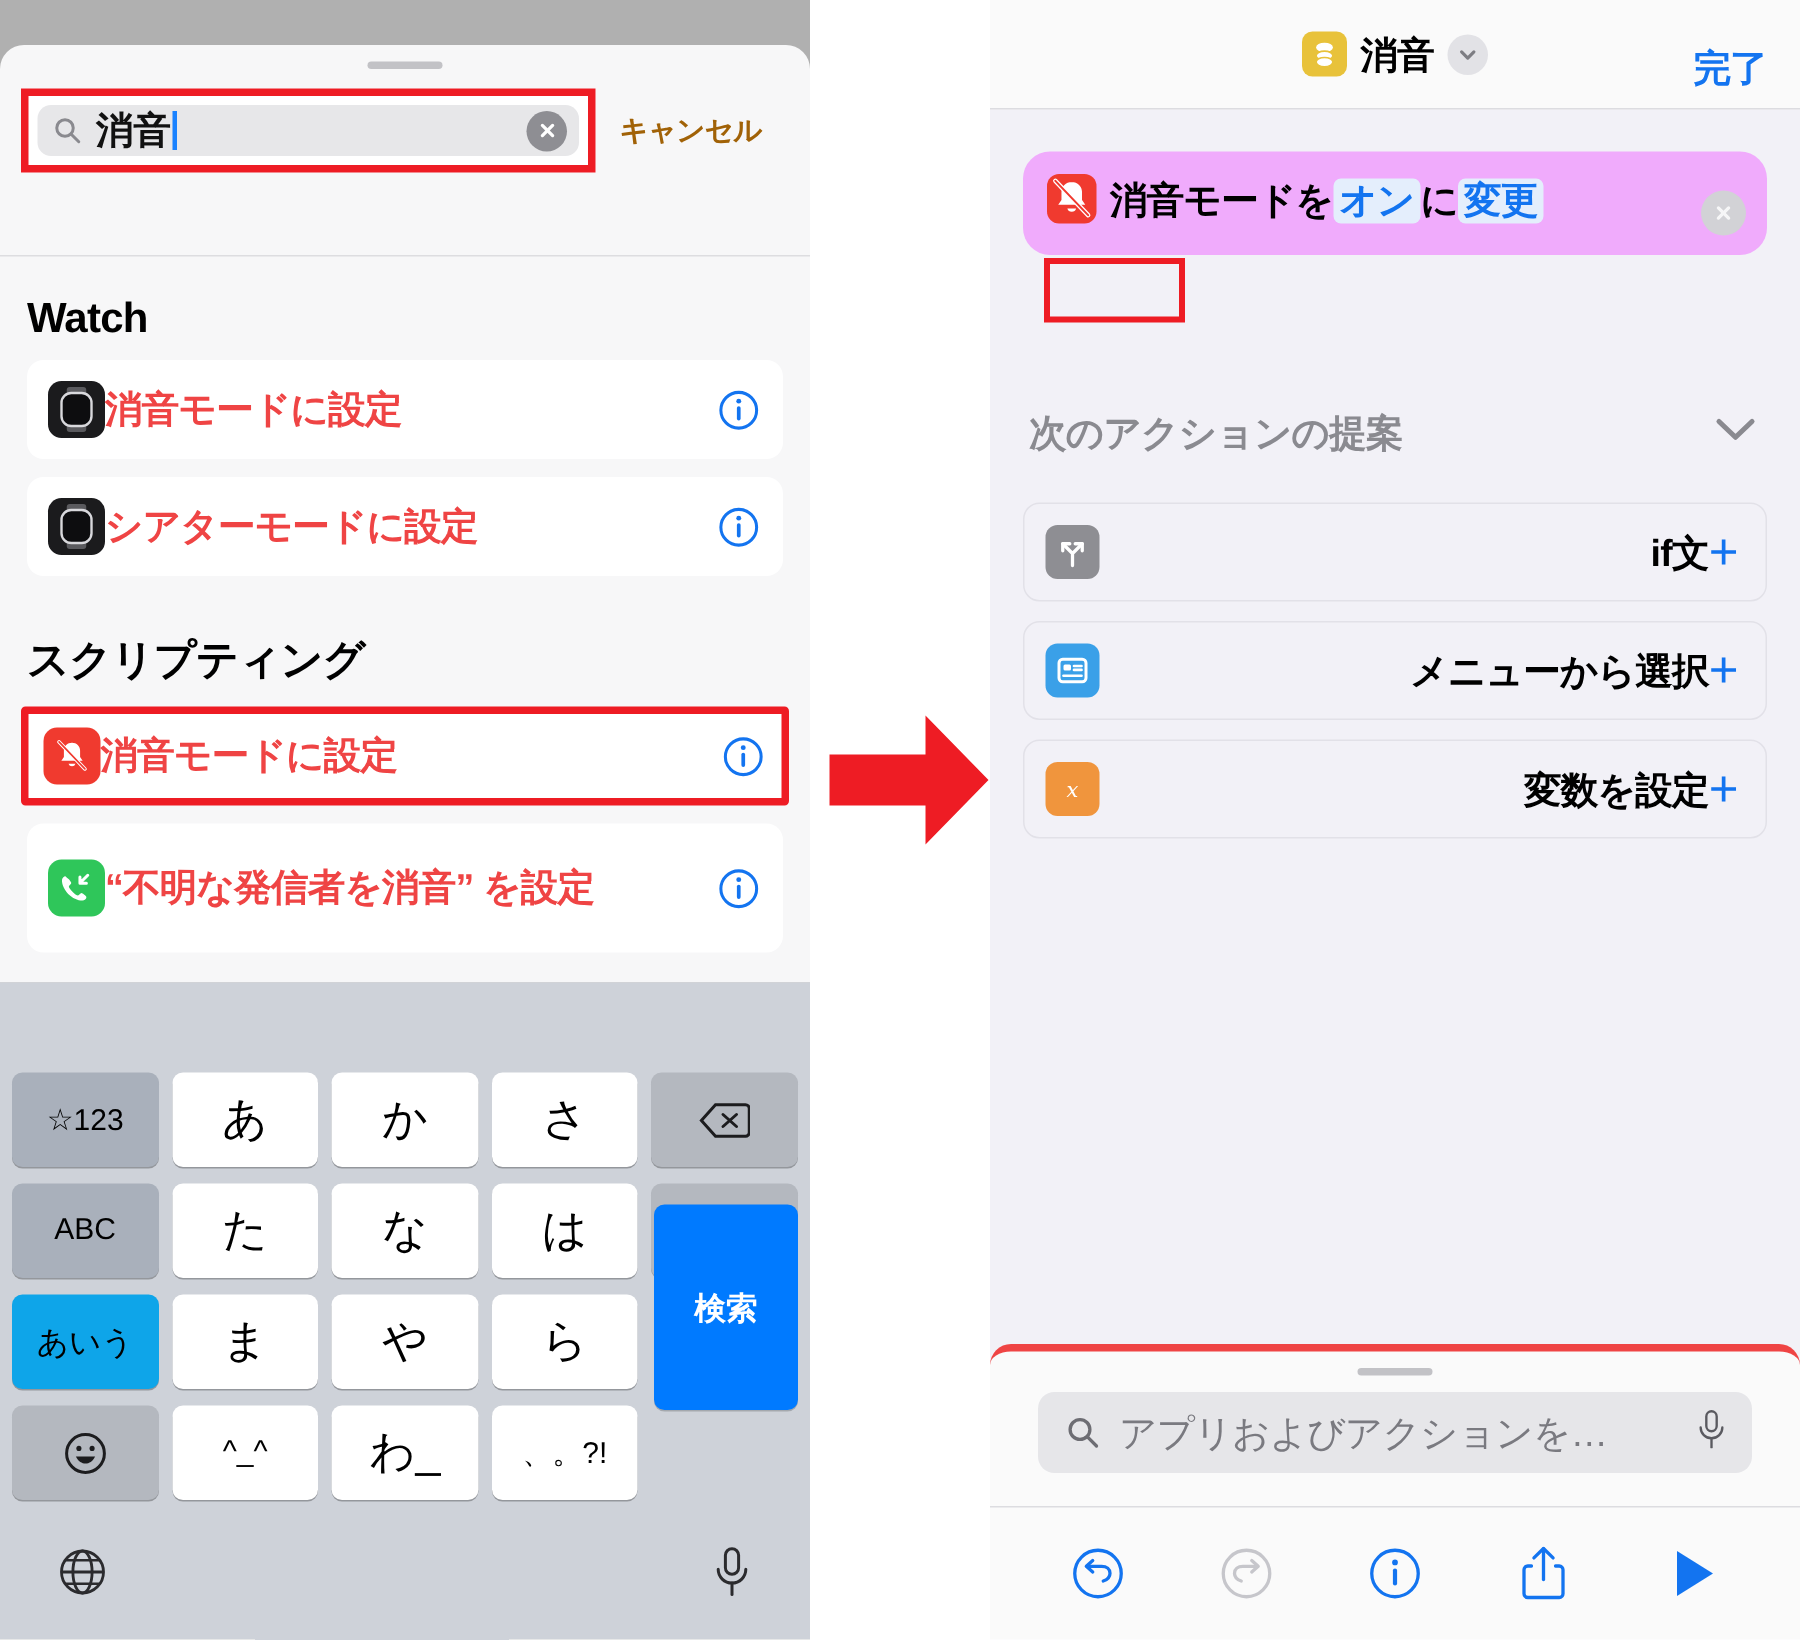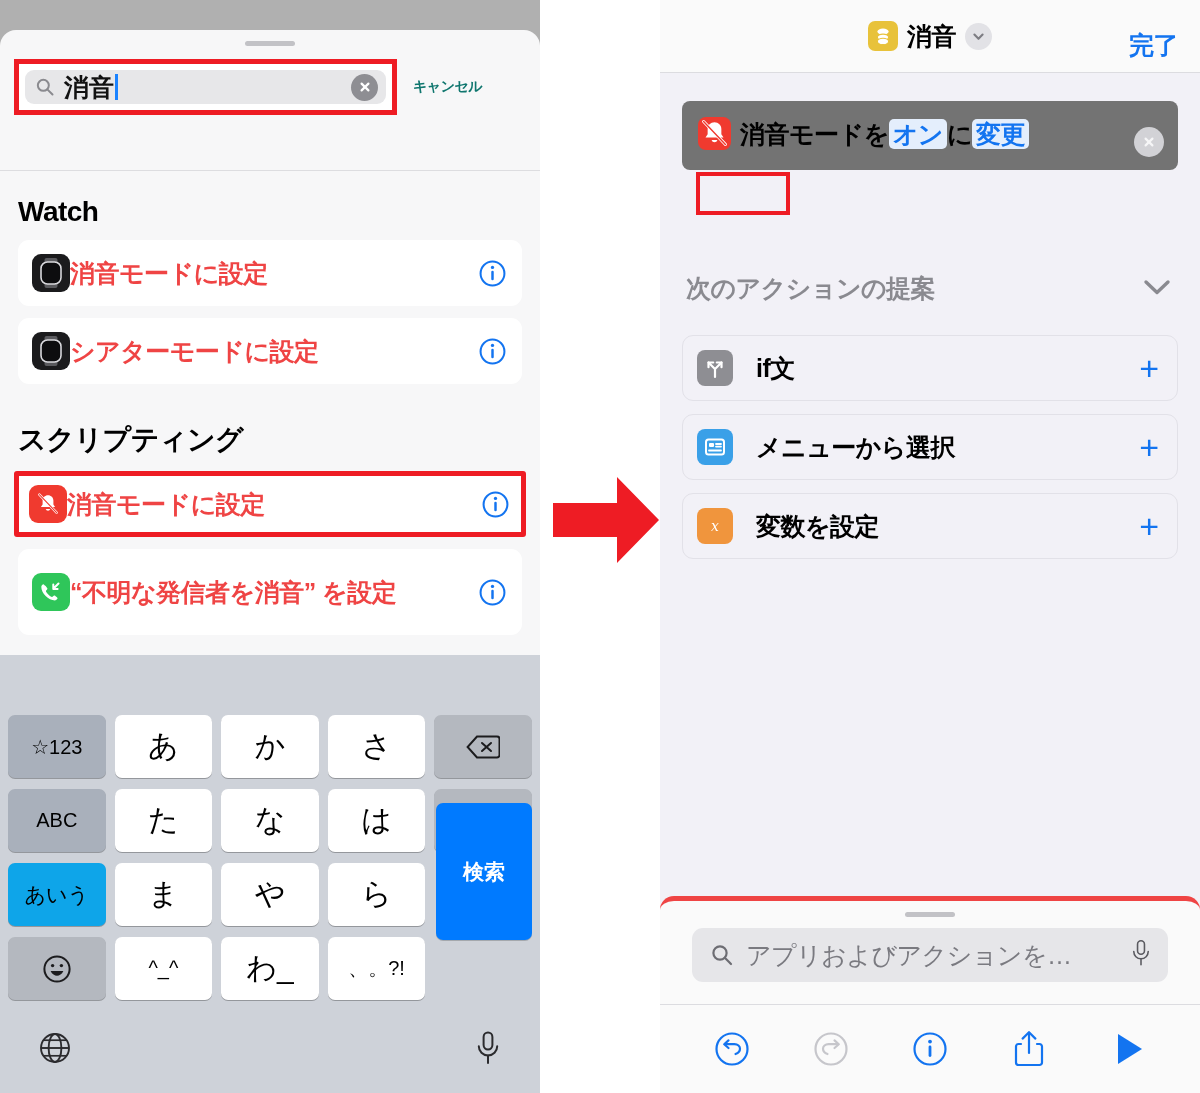--- a/index.html
+++ b/index.html
@@ -64,21 +64,21 @@
   }
   #clear-btn {
     margin-left: auto;
     width: 27px; height: 27px; border-radius: 50%;
     background: #8e8e93;
     display: flex; align-items: center; justify-content: center;
     flex: 0 0 auto;
   }
   #cancel-btn {
     margin-left: 16px;
-    font-size: 14px; font-weight: 700; color: #0f766e;
+    font-size: 19px; font-weight: 700; color: #a16207;
     letter-spacing: -0.5px;
   }
   #sheet-divider {
     position: absolute; left: 0; top: 140px; width: 540px; height: 1px;
     background: #dddde0;
   }
   #results { position: absolute; left: 0; top: 141px; width: 540px; }
   .section-title {
     font-size: 28px; font-weight: 700; color: #000;
     padding: 25px 0 12px 18px; letter-spacing: -0.5px;
@@ -187,22 +187,22 @@
     background: #e2e2e6;
     display: flex; align-items: center; justify-content: center;
   }
   #done-btn {
     position: absolute; right: 22px;
     font-size: 25px; font-weight: 700; color: #1374f0; letter-spacing: -0.5px; margin-top: 19px;
   }
   #action-card {
     position: absolute; left: 22px; top: 101px;
     width: 496px;
-    background: #737373;
-    border-radius: 8px;
+    background: #f0abfc;
+    border-radius: 18px;
     padding: 14px 16px 16px 16px;
   }
   #action-text {
     font-size: 25px; font-weight: 700; color: #000;
     line-height: 1.55; letter-spacing: -0.5px;
   }
   .action-icon-inline {
     display: inline-block; vertical-align: -7px;
     width: 33px; height: 33px; border-radius: 8px;
     background: #f03a2f; margin-right: 9px;
@@ -241,21 +241,21 @@
     margin-bottom: 13px;
     background: transparent;
   }
   .sg-icon {
     width: 36px; height: 36px; border-radius: 8px;
     flex: 0 0 auto;
     display: flex; align-items: center; justify-content: center;
   }
   .sg-label {
     margin-left: 23px; flex: 1 1 auto;
-    font-size: 25px; font-weight: 700; color: #000; letter-spacing: -0.5px;
+    font-size: 25px; font-weight: 700; color: #000; letter-spacing: -0.5px; text-align: right;
   }
   .plus {
     font-size: 34px; color: #1374f0; font-weight: 400; line-height: 1;
   }
 
   #rp-searchsheet {
     position: absolute; left: 0; bottom: 89px; width: 540px; height: 108px;
     background: #fafafa;
     border-radius: 14px 14px 0 0;
     border-top: 5px solid #ef4444;

